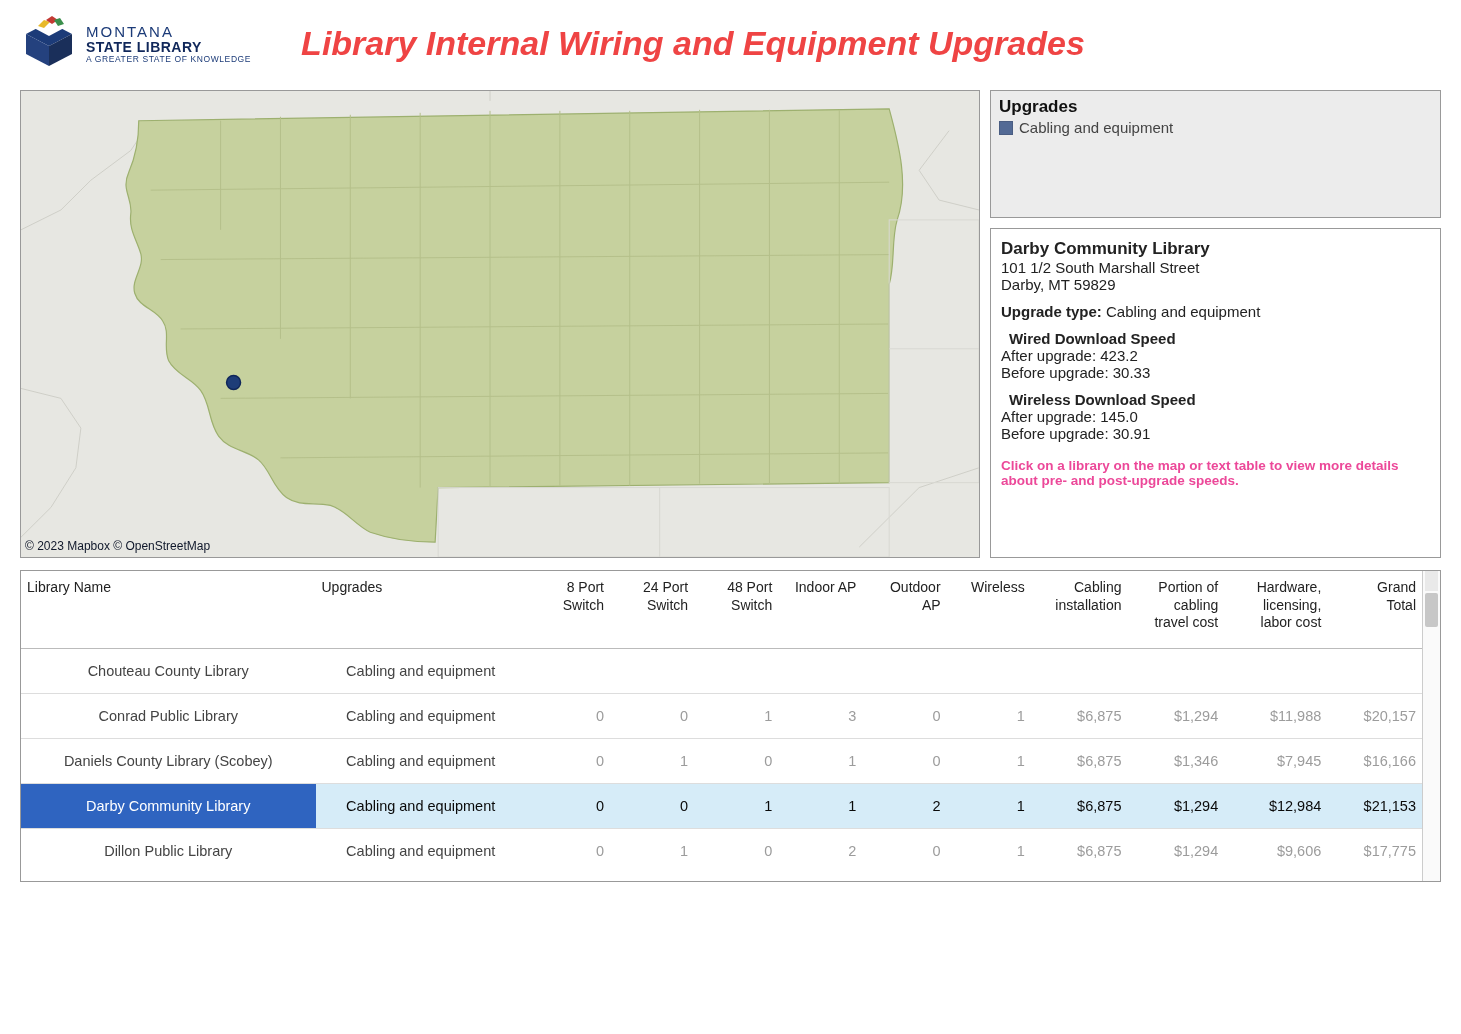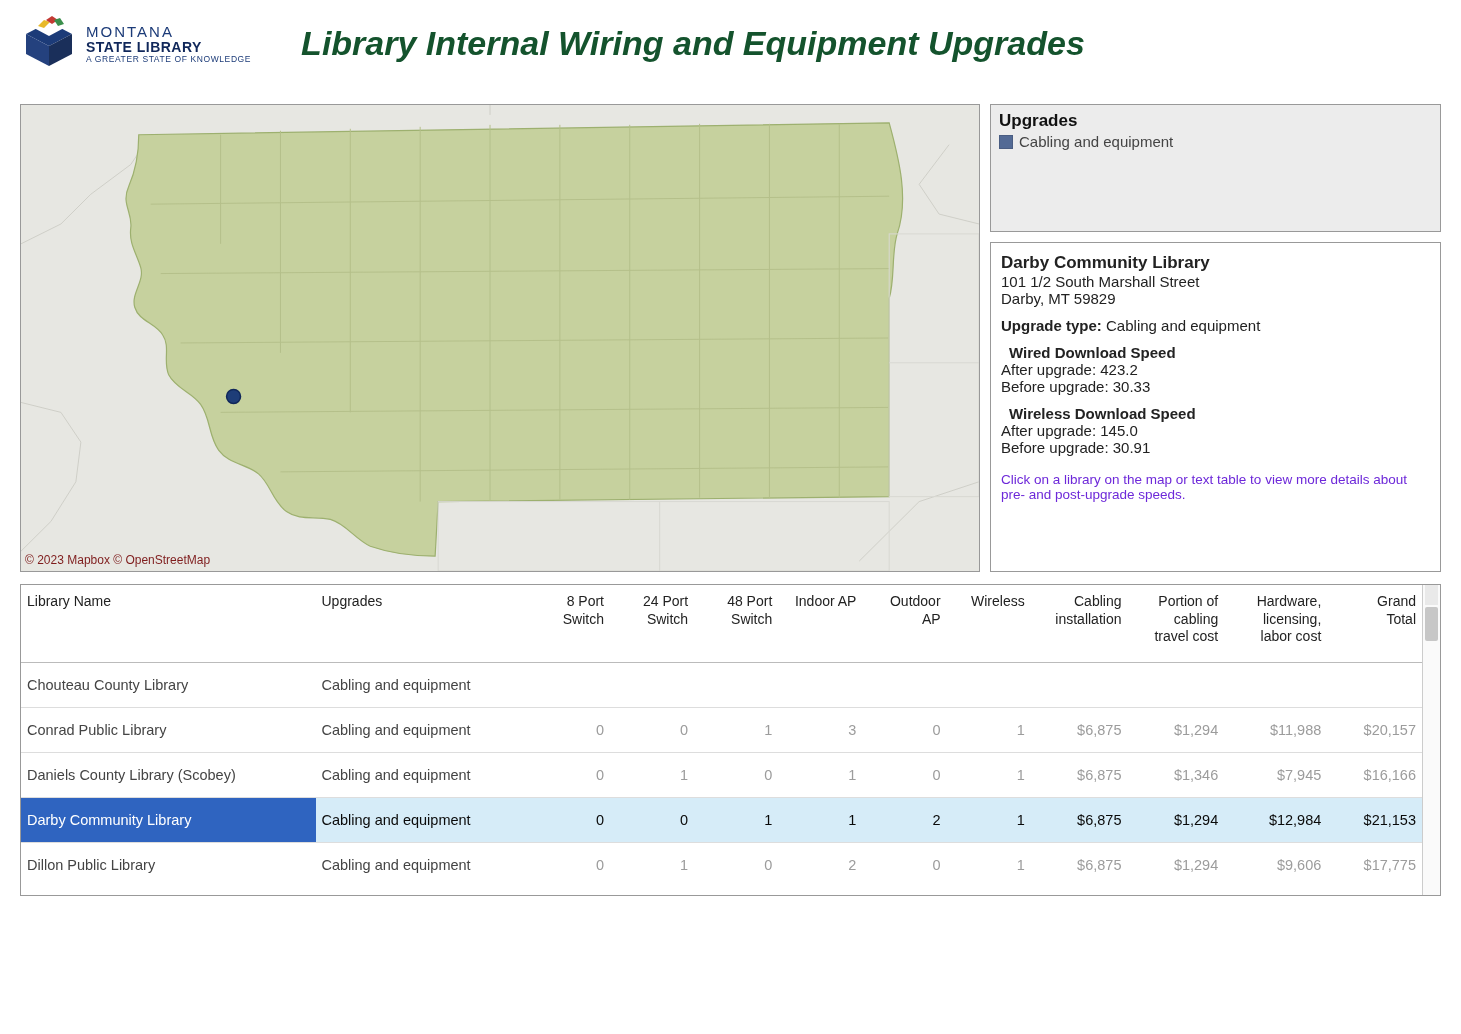--- a/index.html
+++ b/index.html
@@ -1,44 +1,44 @@
 <!DOCTYPE html>
 <html><head>
 <meta charset="utf-8">
 <style>
   * { box-sizing: border-box; }
   html, body { margin:0; padding:0; font-family: Arial, Helvetica, sans-serif; background:#fff; color:#333; }
   .page { width:1461px; height:1034px; position:relative; padding:14px 20px; }
-  .header { display:flex; align-items:center; gap:50px; margin-bottom:32px; }
+  .header { display:flex; align-items:center; gap:50px; margin-bottom:18px; }
   .logo { display:flex; align-items:center; gap:8px; }
   .logo svg { display:block; }
-  .title { color:#14532d; font-weight:800; font-size:34px; font-style:italic; letter-spacing:0; }
+  .title { color:#ef4444; font-weight:800; font-size:34px; font-style:italic; letter-spacing:0; }
   .mid { display:flex; gap:10px; height:468px; }
   .map-wrap { position:relative; flex:0 0 960px; border:1px solid #999; background:#e9e9e4; overflow:hidden; }
   .map-svg { width:100%; height:100%; display:block; }
-  .map-attrib { position:absolute; left:2px; bottom:2px; font-size:12px; color:#7f1d1d; background:rgba(255,255,255,0); padding:2px; }
+  .map-attrib { position:absolute; left:2px; bottom:2px; font-size:12px; color:#0f172a; background:rgba(255,255,255,0); padding:2px; }
   .side { flex:1; display:flex; flex-direction:column; gap:10px; }
   .legend-box { flex:0 0 128px; border:1px solid #999; background:#ececec; padding:6px 8px; }
   .legend-title { font-weight:bold; font-size:17px; color:#111; margin-bottom:2px; }
   .legend-row { display:flex; align-items:center; gap:6px; font-size:15px; color:#444; }
   .legend-swatch { width:14px; height:14px; background:#536a95; border:1px solid #4a5d82; }
   .detail-box { flex:1; border:1px solid #999; background:#fff; padding:10px 10px; font-size:15px; color:#222; }
   .detail-box .lib-name { font-weight:bold; font-size:17px; margin-bottom:0; }
   .detail-box .addr { margin-bottom:10px; }
   .detail-box .section-head { font-weight:bold; margin-top:10px;margin-left:8px; }
-  .detail-box .hint { font-size:13.5px; color:#6d28d9; margin-top:16px; }
+  .detail-box .hint { font-size:13.5px; color:#ec4899; margin-top:16px;font-weight:bold; }
   .inline-label { font-weight:bold; }
   
   .table-wrap { position:relative; margin-top:12px; border:1px solid #999; height:312px; display:flex; }
   .table-scroll { flex:1; overflow:hidden; }
   table { width:100%; border-collapse:collapse; table-layout:fixed; }
   thead th { font-weight:normal; font-size:14px; color:#222; text-align:right; padding:8px 6px 16px 6px; border-bottom:1px solid #bbb; vertical-align:top; line-height:1.25; }
   thead th.left { text-align:left; }
   tbody td { font-size:14.5px; color:#9c9c9c; padding:14px 6px; text-align:right; border-top:1px solid #ddd; }
-  tbody td.left { text-align:left; }
+  tbody td.left { text-align:center; }
   tbody tr.sel td { background:#d6ecf8; color:#0a0a0a; }
   tbody tr.sel td.lib { background:#2f64c0; color:#fff; }
   tbody td.lib { color:#444; }
   tbody td.upg { color:#444; }
   tbody tr.partial td { border-top:1px solid #ddd; }
   .scrollbar { width:18px; background:#fafafa; border-left:1px solid #ccc; position:relative; }
   .sb-thumb { position:absolute; left:2px; right:2px; top:22px; height:34px; background:#c7c7c7; border-radius:2px; }
   .sb-track-top { position:absolute; left:2px; right:2px; top:0; height:20px; background:#e9e9e9; }
   col.c-lib { width:280px; }
   col.c-upg { width:200px; }

